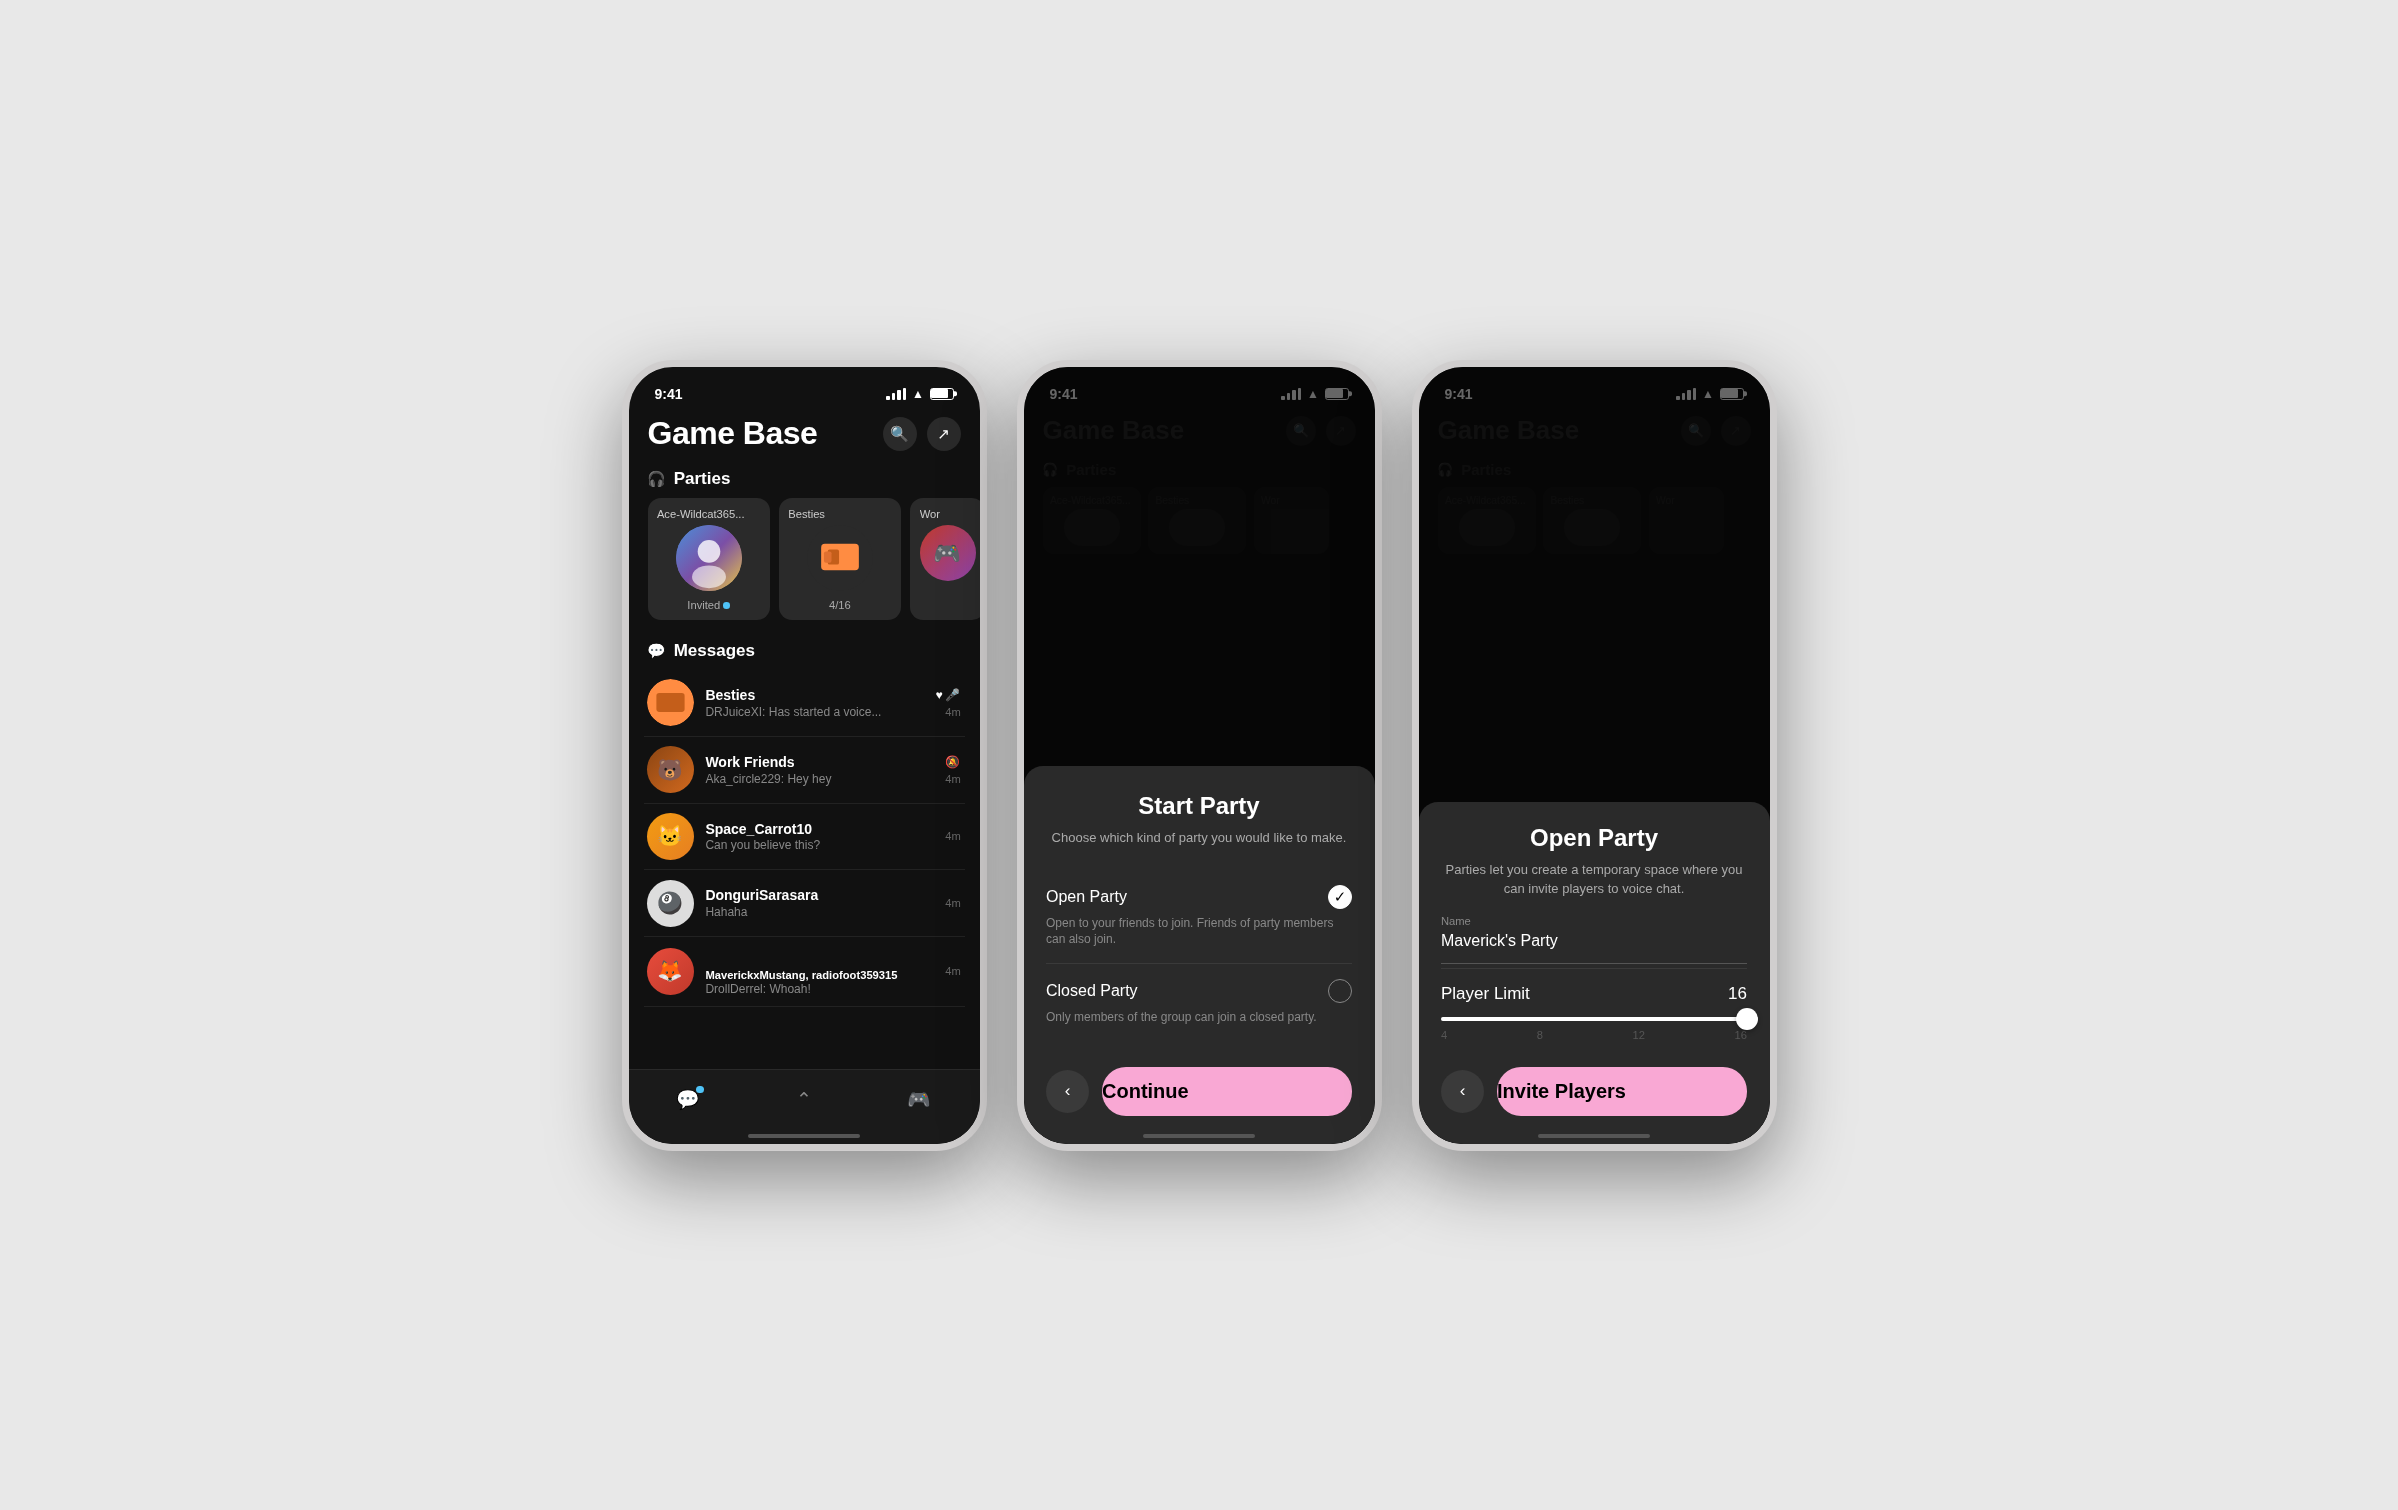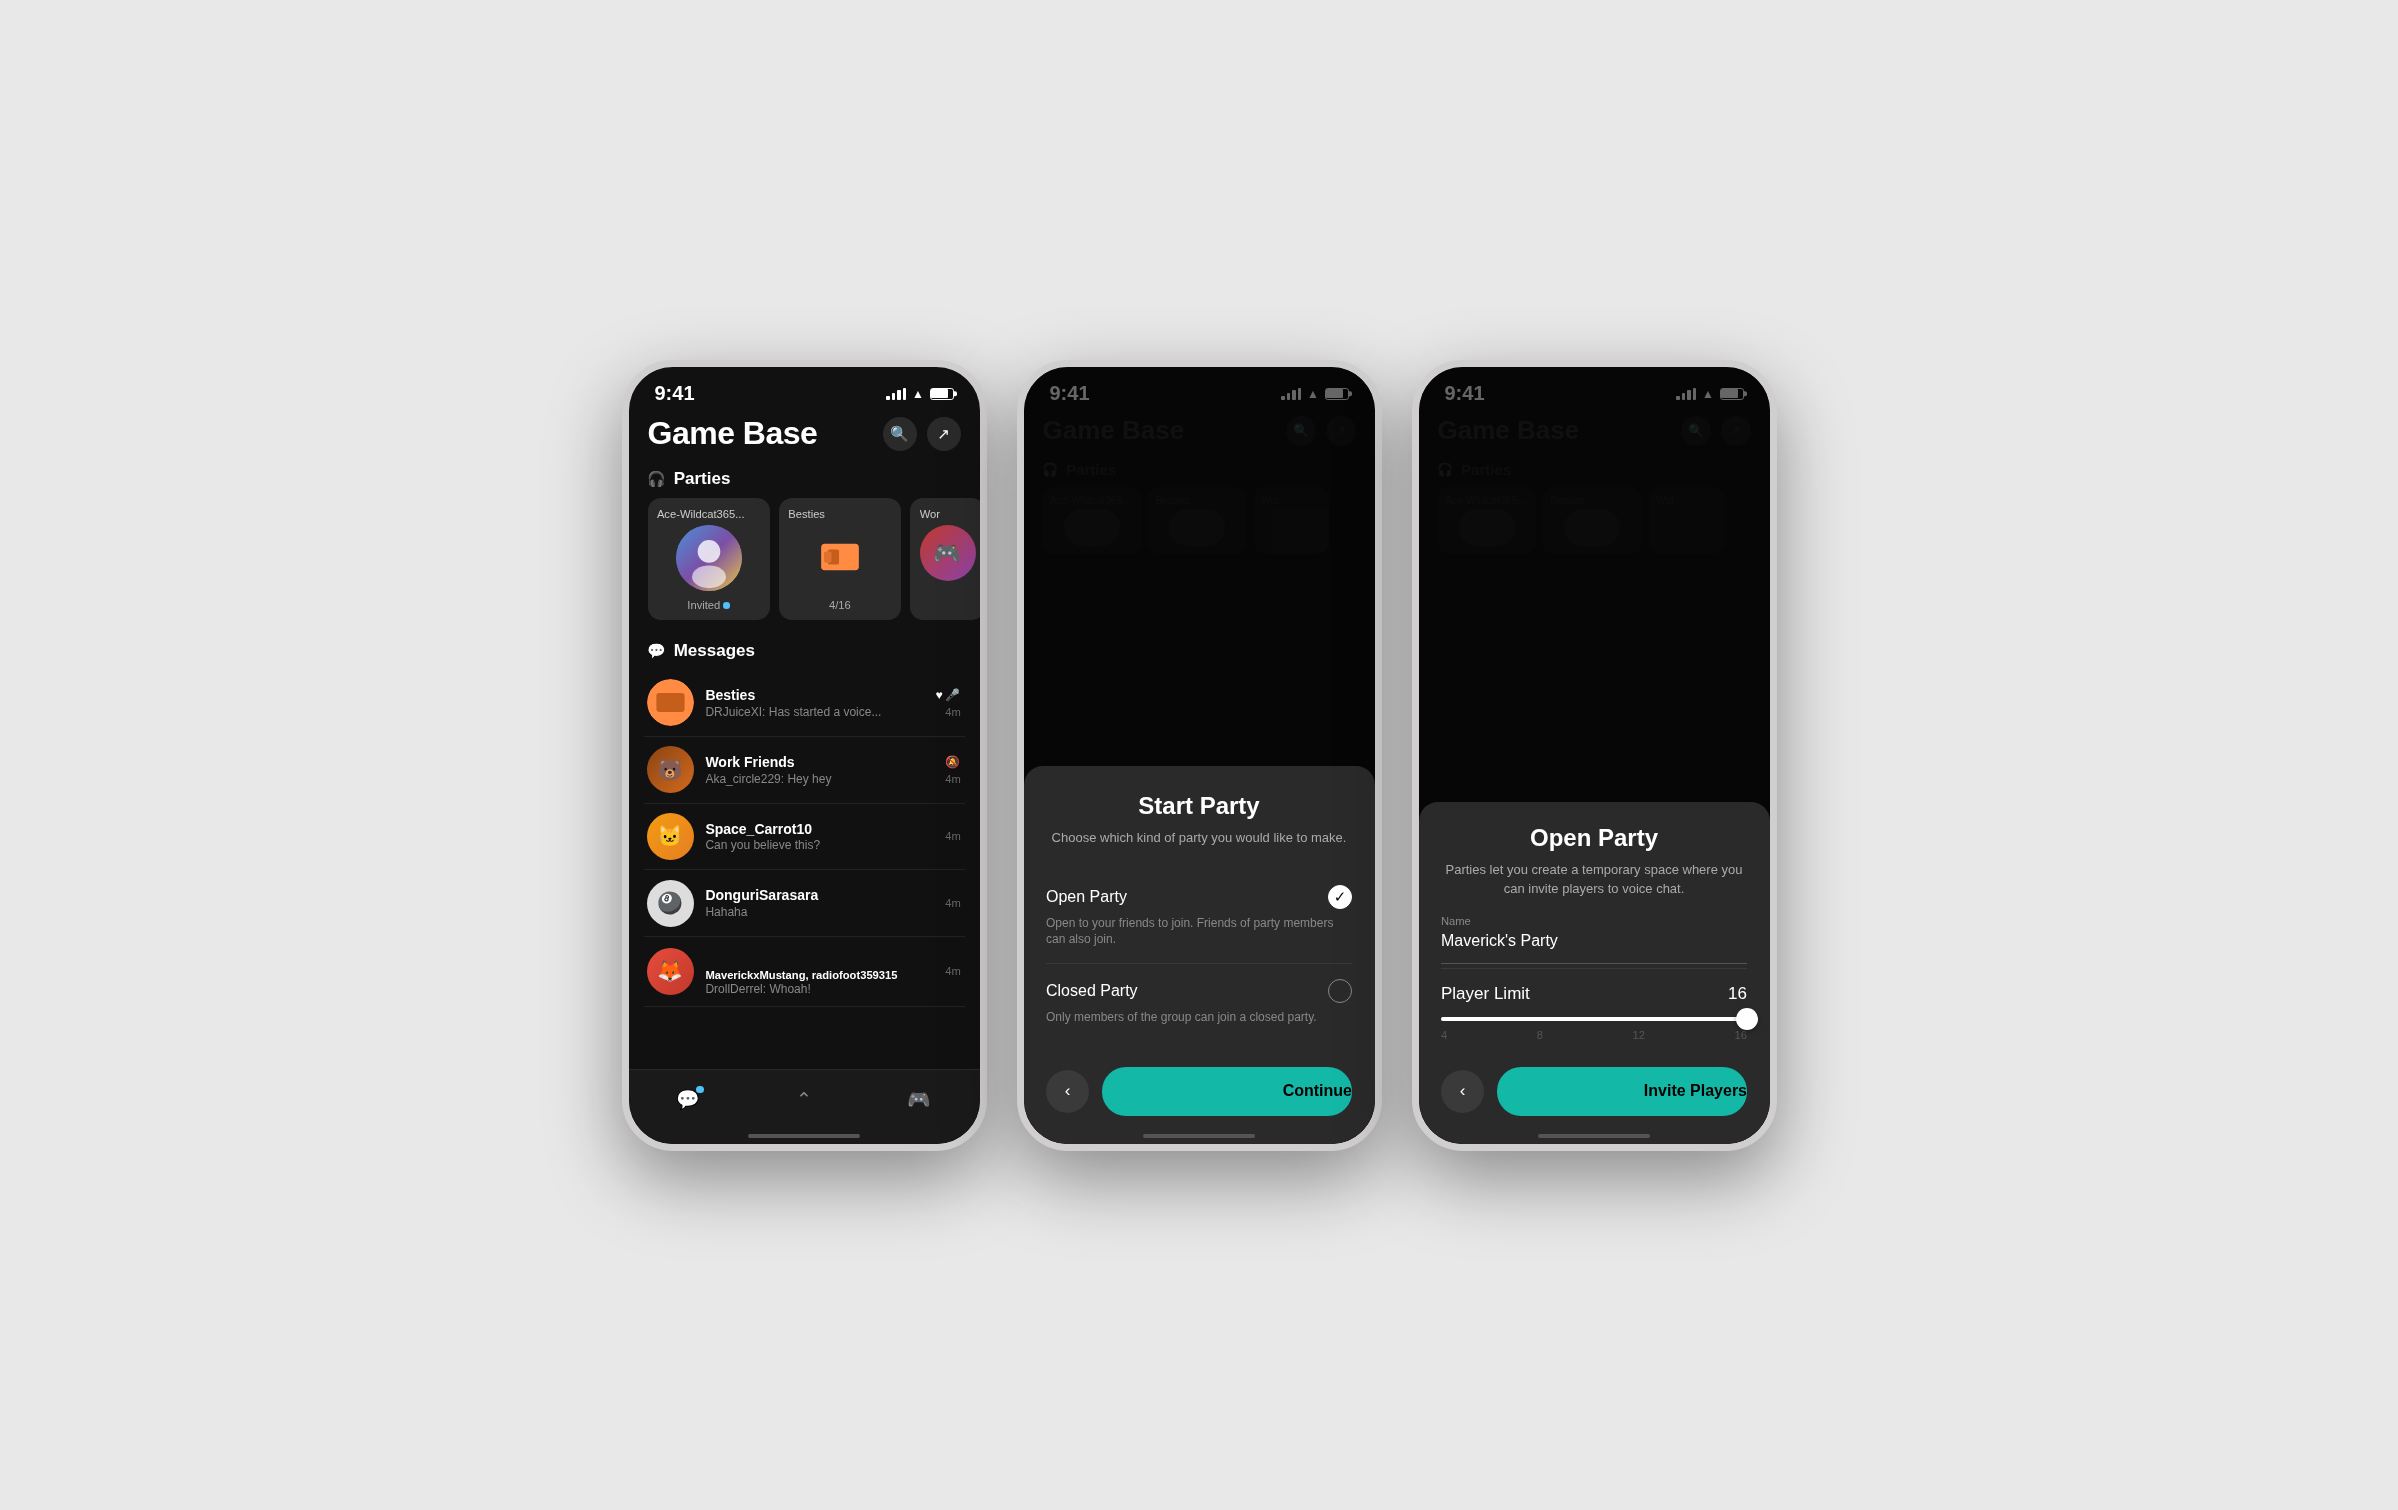--- a/index.html
+++ b/index.html
@@ -38,21 +38,21 @@
     
     .status-bar {
       display: flex;
       justify-content: space-between;
       align-items: center;
       padding: 13px 26px 0;
       height: 41px;
     }
     .status-time {
       color: #fff;
-      font-size: 20px;
+      font-size: 14px;
       font-weight: 600;
     }
     .status-icons {
       display: flex;
       align-items: center;
       gap: 5.6px;
     }
     .signal-bars {
       display: flex;
       align-items: flex-end;
@@ -371,27 +371,27 @@
       align-items: center;
       justify-content: center;
       color: #fff;
       font-size: 17px;
       flex-shrink: 0;
       cursor: pointer;
     }
     .primary-btn {
       flex: 1;
       height: 49px;
-      background: #14b8a6;
+      background: #f9a8d4;
       border-radius: 24px;
       display: flex;
       align-items: center;
-      justify-content: flex-end;
+      justify-content: flex-start;
       color: #000;
-      font-size: 16px;
+      font-size: 20px;
       font-weight: 600;
       cursor: pointer;
     }
 
     
     .screen3 { background: #111; }
 
     .form-field {
       margin-bottom: 4px;
     }

